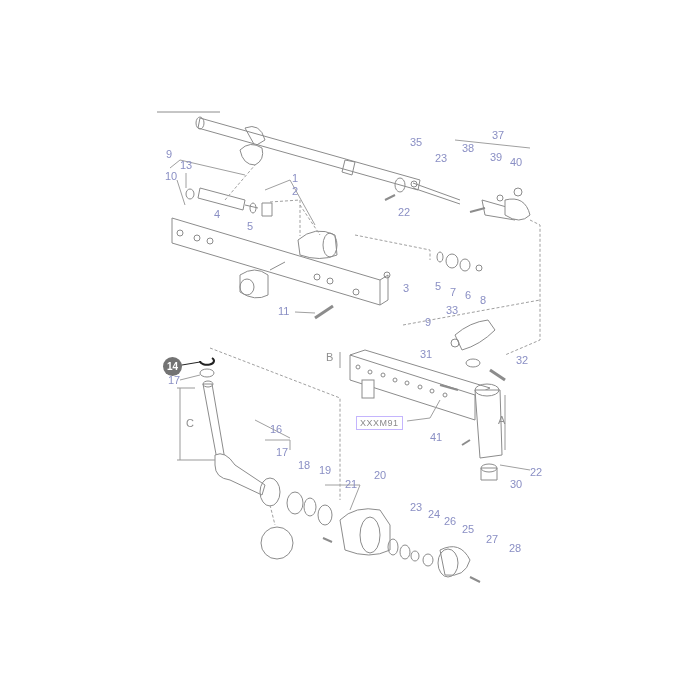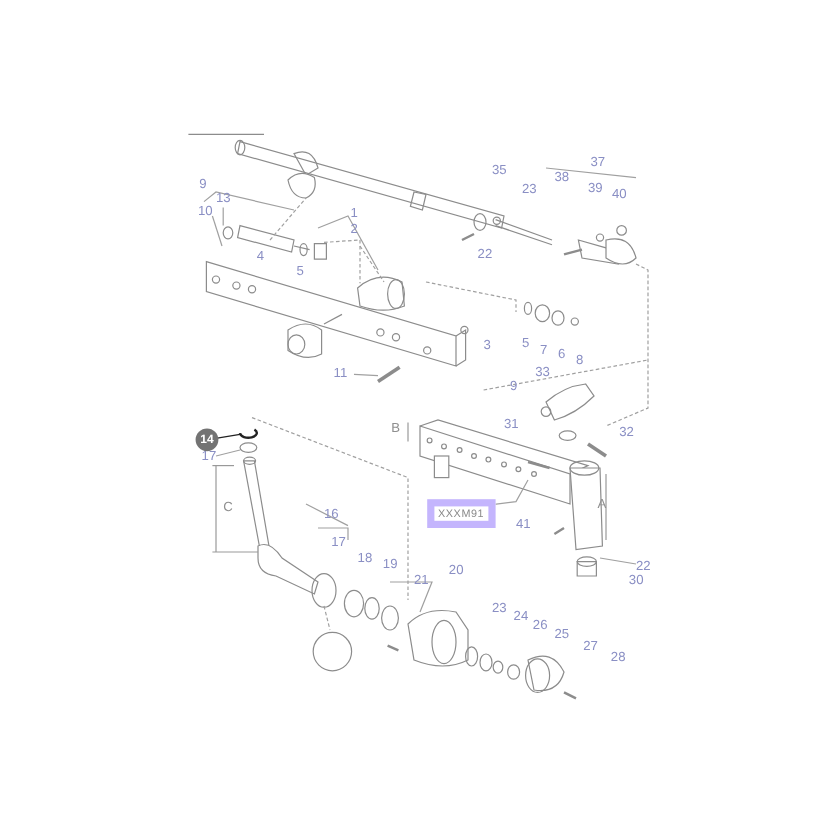--- a/index.html
+++ b/index.html
@@ -1,21 +1,21 @@
 <!DOCTYPE html>
 <html><head>
 <meta charset="utf-8">
 <style>
   html, body { margin:0; padding:0; background:#ffffff; }
   body { width:700px; height:700px; position:relative; overflow:hidden; font-family:"Liberation Sans", sans-serif; }
   .canvas { position:absolute; left:0; top:0; width:700px; height:700px; }
   .lbl { position:absolute; font-size:11px; color:#8a8fc4; line-height:1; white-space:nowrap; }
   .dim { position:absolute; font-size:11px; color:#8f8f8f; line-height:1; }
   .hl { position:absolute; width:19px; height:19px; border-radius:50%; background:#737373; color:#fff; font-size:10px; font-weight:bold; display:flex; align-items:center; justify-content:center; }
-  .tag { position:absolute; border:6px solid #c4b5fd; font-size:9px; color:#8a8a8a; padding:1px 3px; background:#fff; letter-spacing:0.5px; }
+  .tag { position:absolute; border:1px solid #c4b5fd; font-size:9px; color:#8a8a8a; padding:1px 3px; background:#fff; letter-spacing:0.5px; }
   svg { position:absolute; left:0; top:0; }
 </style>
 </head>
 <body>
 
 <div class="canvas">
   <svg width="700" height="700" viewBox="0 0 700 700">
     <g fill="none" stroke="#8c8c8c" stroke-width="1">
 
       <line x1="157" y1="112" x2="220" y2="112"></line>
@@ -186,21 +186,21 @@
   <span class="lbl" style="left:374px;top:470px">20</span>
   <span class="lbl" style="left:345px;top:479px">21</span>
   <span class="lbl" style="left:398px;top:207px">22</span>
   <span class="lbl" style="left:410px;top:502px">23</span>
   <span class="lbl" style="left:428px;top:509px">24</span>
   <span class="lbl" style="left:462px;top:524px">25</span>
   <span class="lbl" style="left:444px;top:516px">26</span>
   <span class="lbl" style="left:486px;top:534px">27</span>
   <span class="lbl" style="left:509px;top:543px">28</span>
   <span class="lbl" style="left:530px;top:467px">22</span>
-  <span class="lbl" style="left:524px;top:479px">30</span>
+  <span class="lbl" style="left:510px;top:479px">30</span>
   <span class="lbl" style="left:420px;top:349px">31</span>
   <span class="lbl" style="left:516px;top:355px">32</span>
   <span class="lbl" style="left:446px;top:305px">33</span>
   <span class="lbl" style="left:430px;top:432px">41</span>
   <span class="lbl" style="left:410px;top:137px">35</span>
   <span class="lbl" style="left:435px;top:153px">23</span>
   <span class="lbl" style="left:492px;top:130px">37</span>
   <span class="lbl" style="left:462px;top:143px">38</span>
   <span class="lbl" style="left:490px;top:152px">39</span>
   <span class="lbl" style="left:510px;top:157px">40</span>

